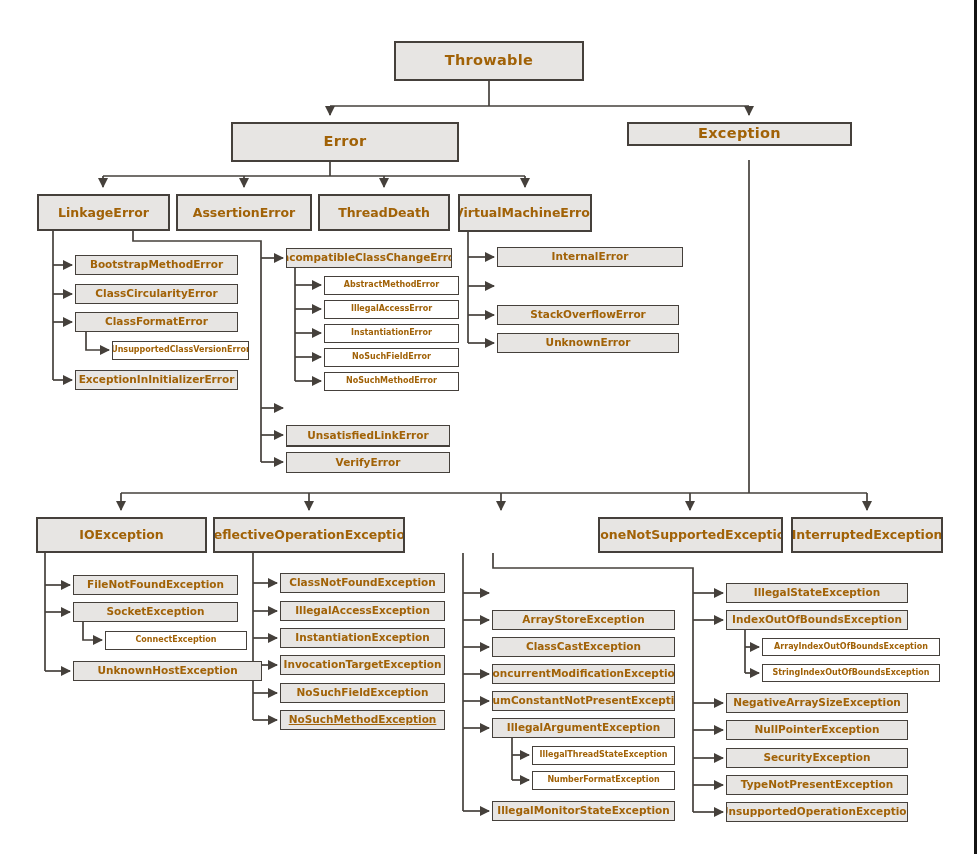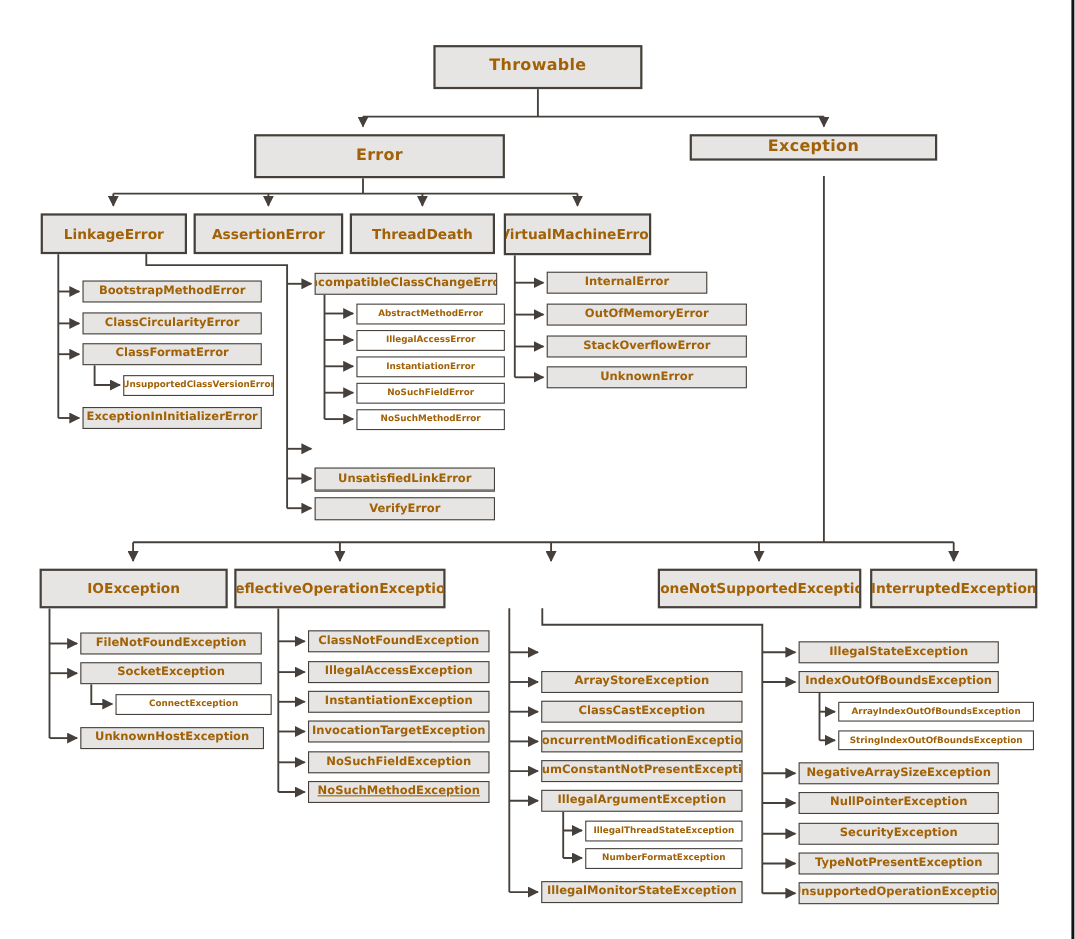--- a/index.html
+++ b/index.html
@@ -157,34 +157,33 @@
   <div class="node mid" style="left:286px;top:248px;width:166px;height:20px;">IncompatibleClassChangeError</div>
   <div class="node small" style="left:324px;top:276px;width:135px;height:19px;">AbstractMethodError</div>
   <div class="node small" style="left:324px;top:300px;width:135px;height:19px;">IllegalAccessError</div>
   <div class="node small" style="left:324px;top:324px;width:135px;height:19px;">InstantiationError</div>
   <div class="node small" style="left:324px;top:348px;width:135px;height:19px;">NoSuchFieldError</div>
   <div class="node small" style="left:324px;top:372px;width:135px;height:19px;">NoSuchMethodError</div>
   <div class="node mid" style="left:286px;top:398px;width:164px;height:21px;margin-top:28px;">NoClassDefFoundError</div>
   <div class="node mid" style="left:286px;top:425px;width:164px;height:21px;">UnsatisfiedLinkError</div>
   <div class="node mid" style="left:286px;top:452px;width:164px;height:21px;">VerifyError</div>
 
-  <div class="node mid" style="left:497px;top:247px;width:146px;height:20px;">InternalError</div>
-  <div class="node mid" style="left:497px;top:276px;width:182px;height:20px;">OutOfMemoryError</div>
+  <div class="node mid" style="left:497px;top:247px;width:186px;height:20px;">InternalError</div>
   <div class="node mid" style="left:497px;top:305px;width:182px;height:20px;">StackOverflowError</div>
   <div class="node mid" style="left:497px;top:333px;width:182px;height:20px;">UnknownError</div>
 
   <div class="node lvl2" style="left:36px;top:517px;width:171px;height:36px;">IOException</div>
   <div class="node lvl2" style="left:213px;top:517px;width:192px;height:36px;">ReflectiveOperationException</div>
   <div class="node lvl2" style="left:598px;top:517px;width:185px;height:36px;">CloneNotSupportedException</div>
   <div class="node lvl2" style="left:791px;top:517px;width:152px;height:36px;">InterruptedException</div>
 
   <div class="node mid" style="left:73px;top:575px;width:165px;height:20px;">FileNotFoundException</div>
   <div class="node mid" style="left:73px;top:602px;width:165px;height:20px;">SocketException</div>
   <div class="node small" style="left:105px;top:631px;width:142px;height:19px;">ConnectException</div>
-  <div class="node mid" style="left:73px;top:661px;width:167px;height:20px;">UnknownHostException</div>
+  <div class="node mid" style="left:73px;top:661px;width:189px;height:20px;">UnknownHostException</div>
 
   <div class="node mid" style="left:280px;top:573px;width:165px;height:20px;">ClassNotFoundException</div>
   <div class="node mid" style="left:280px;top:601px;width:165px;height:20px;">IllegalAccessException</div>
   <div class="node mid" style="left:280px;top:628px;width:165px;height:20px;">InstantiationException</div>
   <div class="node mid" style="left:280px;top:655px;width:165px;height:20px;">InvocationTargetException</div>
   <div class="node mid" style="left:280px;top:683px;width:165px;height:20px;">NoSuchFieldException</div>
   <div class="node mid" style="left:280px;top:710px;width:165px;height:20px;text-decoration:underline;">NoSuchMethodException</div>
 
   <div class="node mid" style="left:492px;top:610px;width:183px;height:20px;">ArrayStoreException</div>
   <div class="node mid" style="left:492px;top:637px;width:183px;height:20px;">ClassCastException</div>

